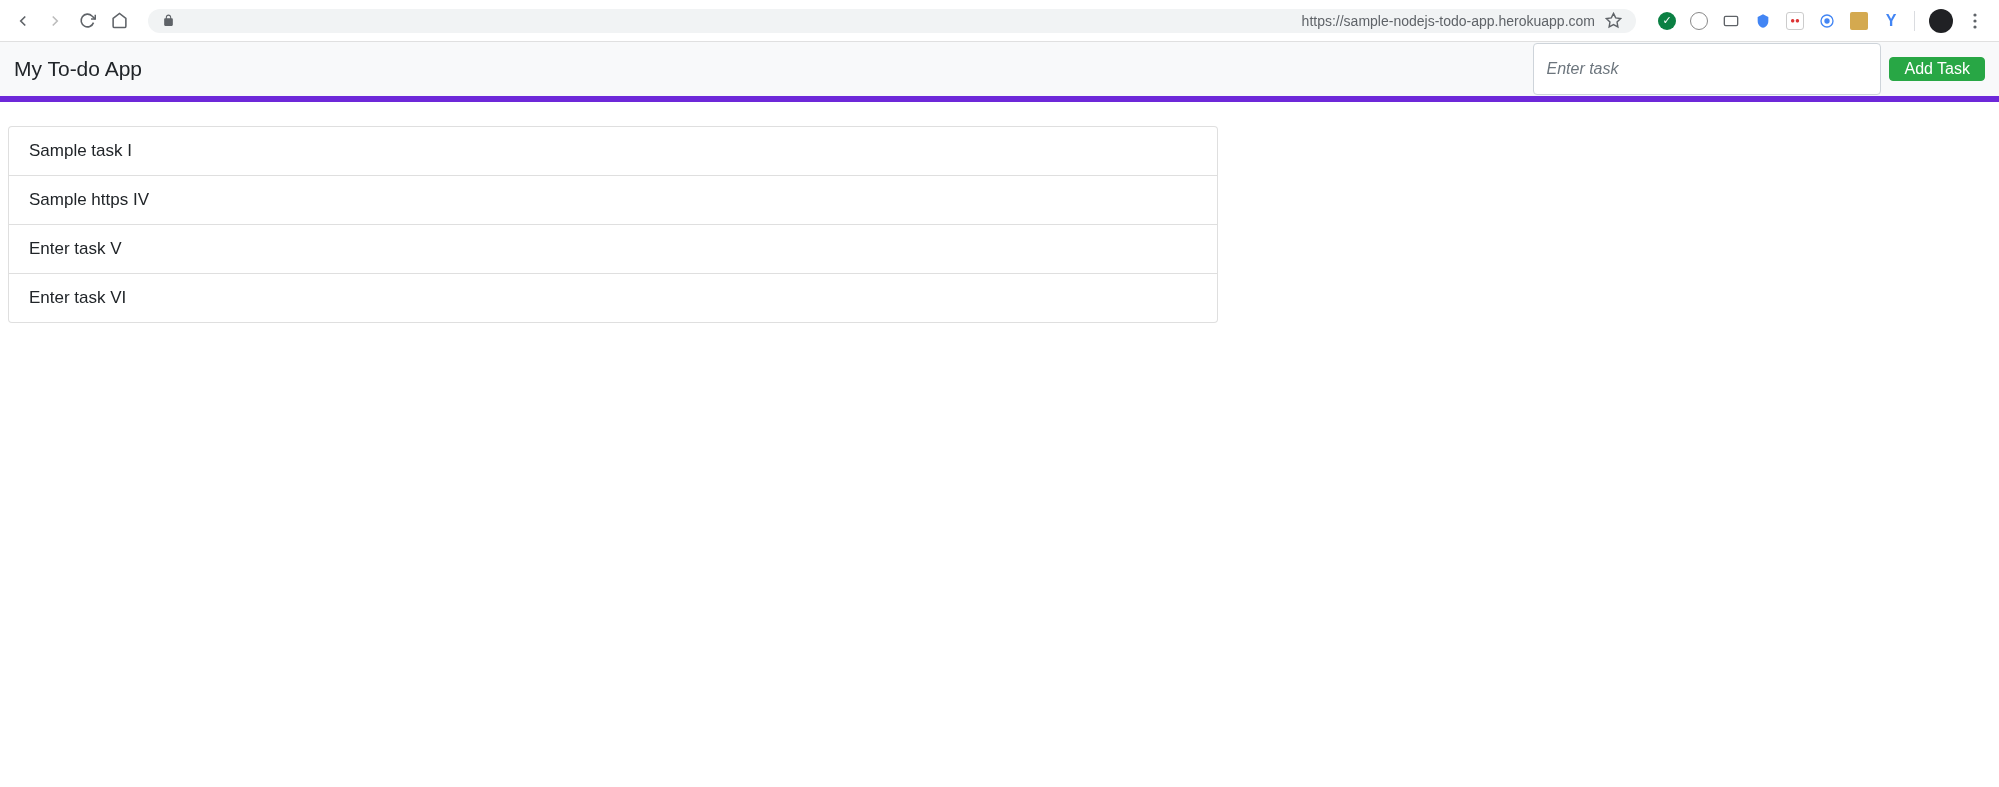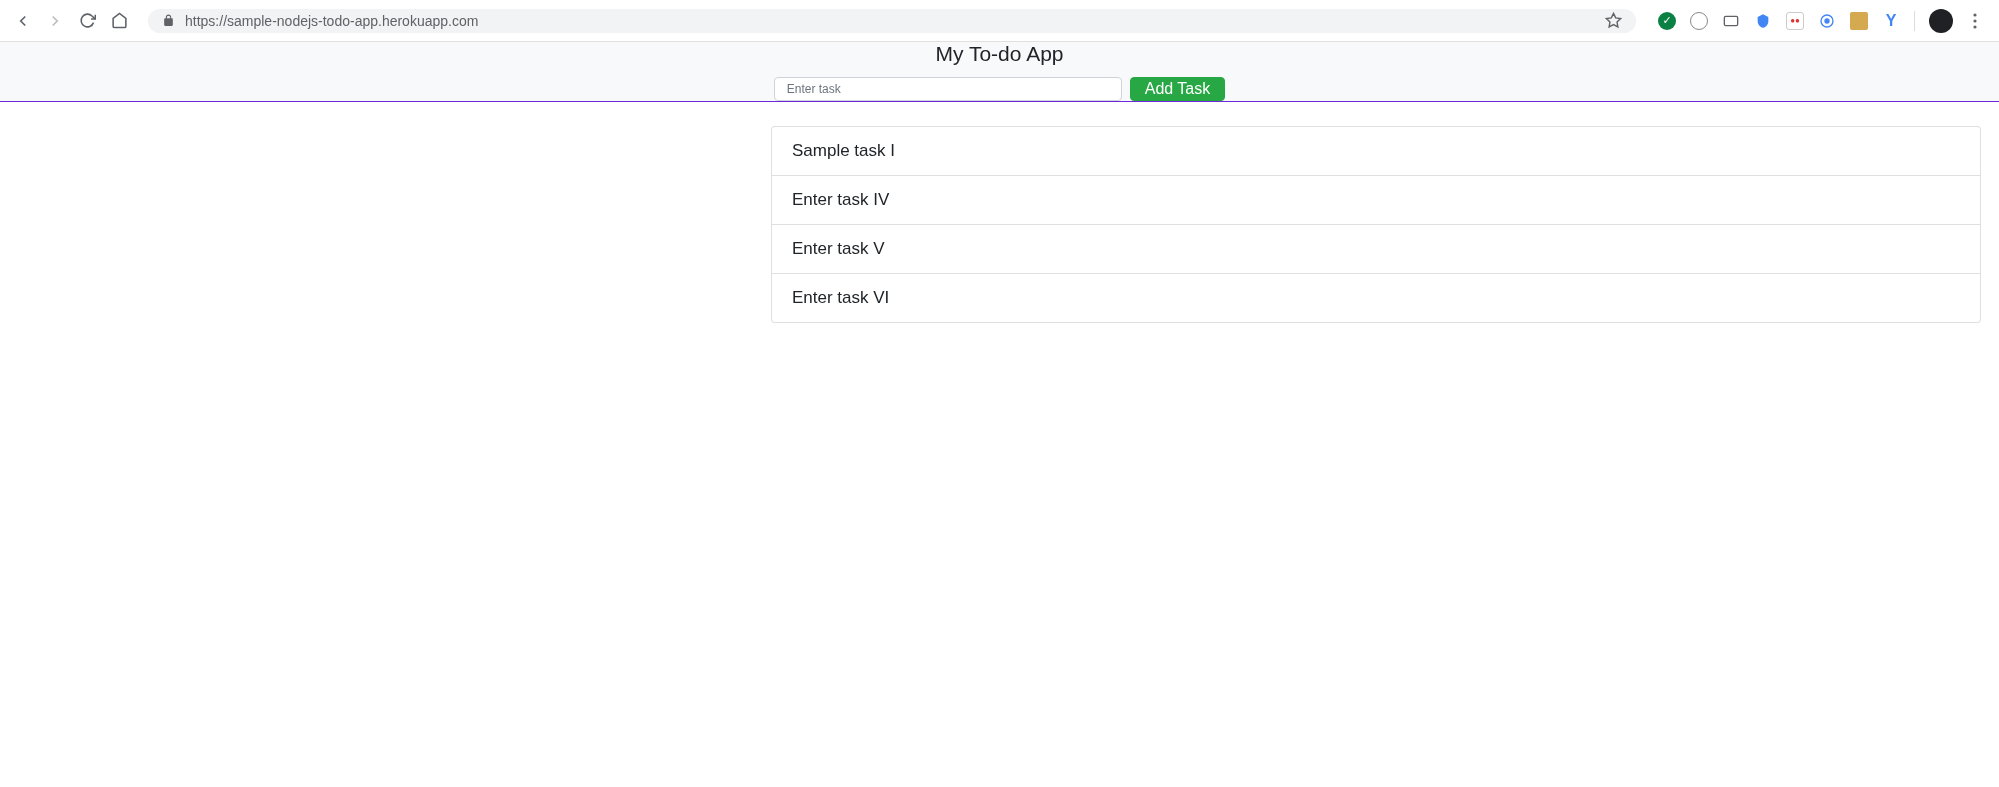--- a/index.html
+++ b/index.html
@@ -41,20 +41,21 @@
     .address-bar {
       flex: 1;
       height: 24px;
       background: #f1f3f4;
       border-radius: 15px;
       display: flex;
       align-items: center;
       padding: 0 14px;
       gap: 10px;
       margin: 0 6px;
+      text-align: right;
     }
     .lock-icon {
       color: #5f6368;
       display: flex;
       align-items: center;
     }
     .url-text {
       color: #5f6368;
       font-size: 14px;
       flex: 1;
@@ -91,66 +92,66 @@
     }
     .menu-dots {
       color: #5f6368;
       display: flex;
       align-items: center;
       padding: 0 6px;
     }
     
     .app-header {
       background: #f8f9fa;
-      border-bottom: 1px solid #6d28d9;
+      border-bottom: 6px solid #6d28d9;
       height: 60px;
       display: flex;
       align-items: center;
       justify-content: space-between;
       padding: 0 14px;
-      flex-direction: column;
     }
     .app-title {
       font-size: 21px;
       font-weight: 500;
       color: #212529;
     }
     .header-form {
       display: flex;
       align-items: center;
       gap: 8px;
     }
     .task-input {
       width: 348px;
-      height: 24px;
+      height: 52px;
       border: 1px solid #ced4da;
       border-radius: 4px;
       padding: 0 12px;
-      font-size: 12px;
+      font-size: 16px;
       color: #495057;
       background: #ffffff;
+      font-style: italic;
     }
     .task-input::placeholder {
       color: #6c757d;
     }
     .add-button {
       height: 24px;
       padding: 0 14px;
       background: #28a745;
       color: #ffffff;
       border: 1px solid #28a745;
       border-radius: 4px;
       font-size: 16px;
       cursor: pointer;
     }
     
     .content {
-      padding: 24px 18px;
-      display: flex;
-      justify-content: flex-end;
+      padding: 24px 8px;
+      display: flex;
+      justify-content: flex-start;
     }
     .task-list {
       width: 1210px;
       border: 1px solid rgba(0,0,0,0.125);
       border-radius: 4px;
       background: #ffffff;
     }
     .task-item {
       padding: 14px 20px;
       font-size: 17px;
@@ -239,17 +240,17 @@
   <div class="app-title">My To-do App</div>
   <div class="header-form">
     <input class="task-input" type="text" placeholder="Enter task" style="">
     <button class="add-button">Add Task</button>
   </div>
 </div>
 
 <div class="content">
   <div class="task-list">
     <div class="task-item">Sample task I</div>
-    <div class="task-item">Enter task IV</div>
+    <div class="task-item">Sample https IV</div>
     <div class="task-item">Enter task V</div>
     <div class="task-item">Enter task VI</div>
   </div>
 </div>
 
 </body></html>

